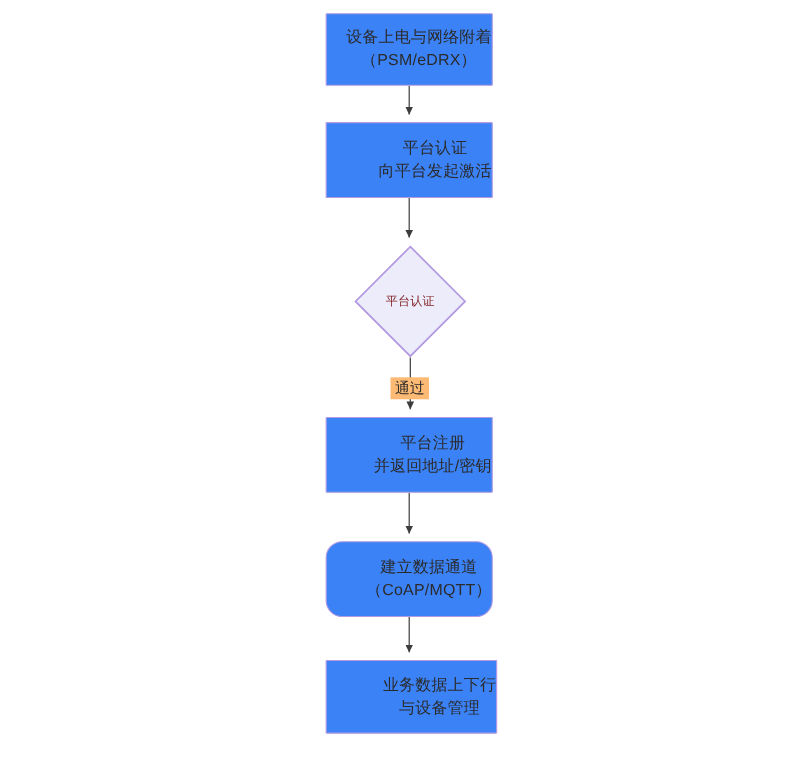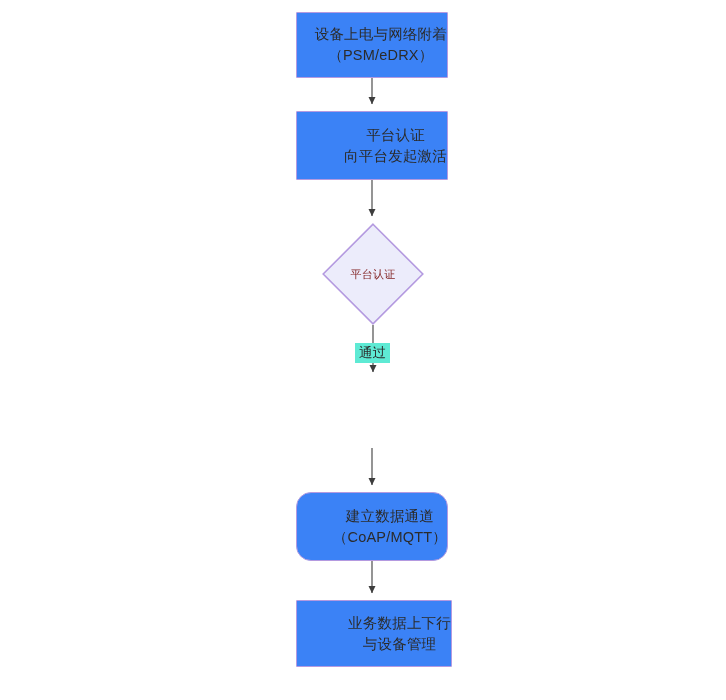--- a/index.html
+++ b/index.html
@@ -62,21 +62,21 @@
     position: relative;
     z-index: 2;
     color: #7f1d1d;
     font-size: 11px;
     line-height: 21px;
     text-align: center;
     letter-spacing: 0.2px;
   }
   .edge-label {
     position: absolute;
-    background: #5eead4;
+    background: #fdba74;
     color: #2b2b2b;
     font-size: 13.5px;
     line-height: 18px;
     padding: 1px 4px;
     text-align: center;
     white-space: nowrap;
   }
 </style>
 </head>
 <body>
@@ -116,20 +116,24 @@
 向平台发起激活</div>
   </div>
 
   <div class="node node-diamond" style="left:322px; top:223px; width:102px; height:102px;">
     <svg class="diamond-shape" viewBox="0 0 102 102" preserveAspectRatio="none" aria-hidden="true">
       <polygon points="51,1.2 100.8,51 51,100.8 1.2,51" fill="#ececfb" stroke="#b49ae0" stroke-width="1.6"></polygon>
     </svg>
     <div class="diamond-label">平台认证</div>
   </div>
 
+  <div class="node node-box" style="left:296px; top:379px; width:152px; height:69px;">
+    <div class="node-label">平台注册
+并返回地址/密钥</div>
+  </div>
 
   <div class="node node-box" style="left:296px; top:492px; width:152px; height:69px;border-radius:15px;">
     <div class="node-label">建立数据通道
 （CoAP/MQTT）</div>
   </div>
 
   <div class="node node-box" style="left:296px; top:600px; width:156px; height:67px;">
     <div class="node-label">业务数据上下行
 与设备管理</div>
   </div>

